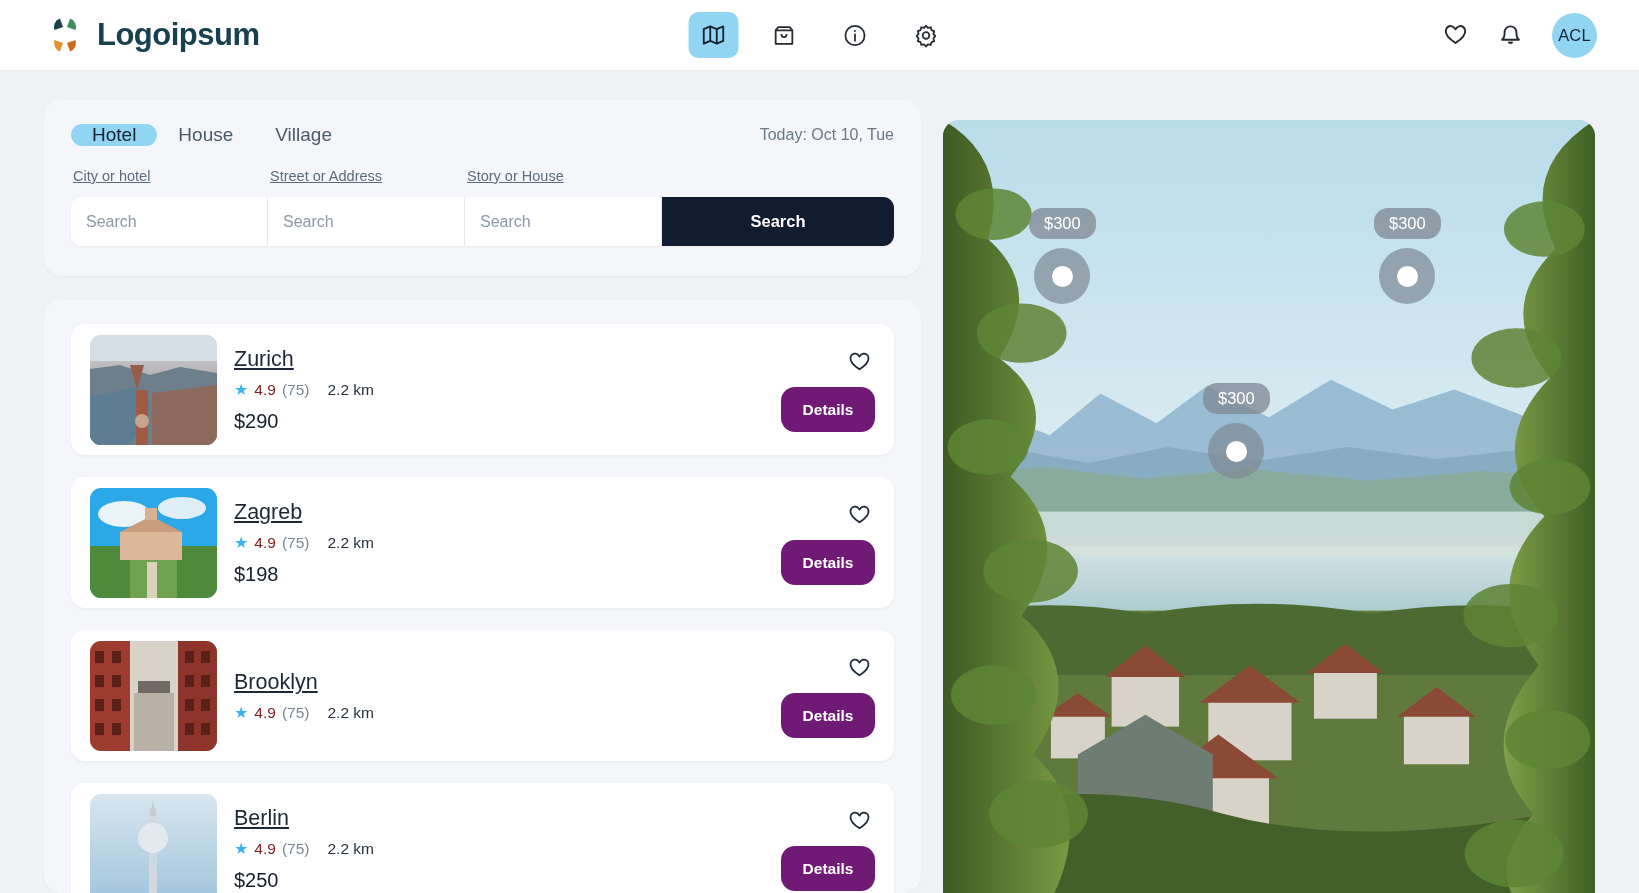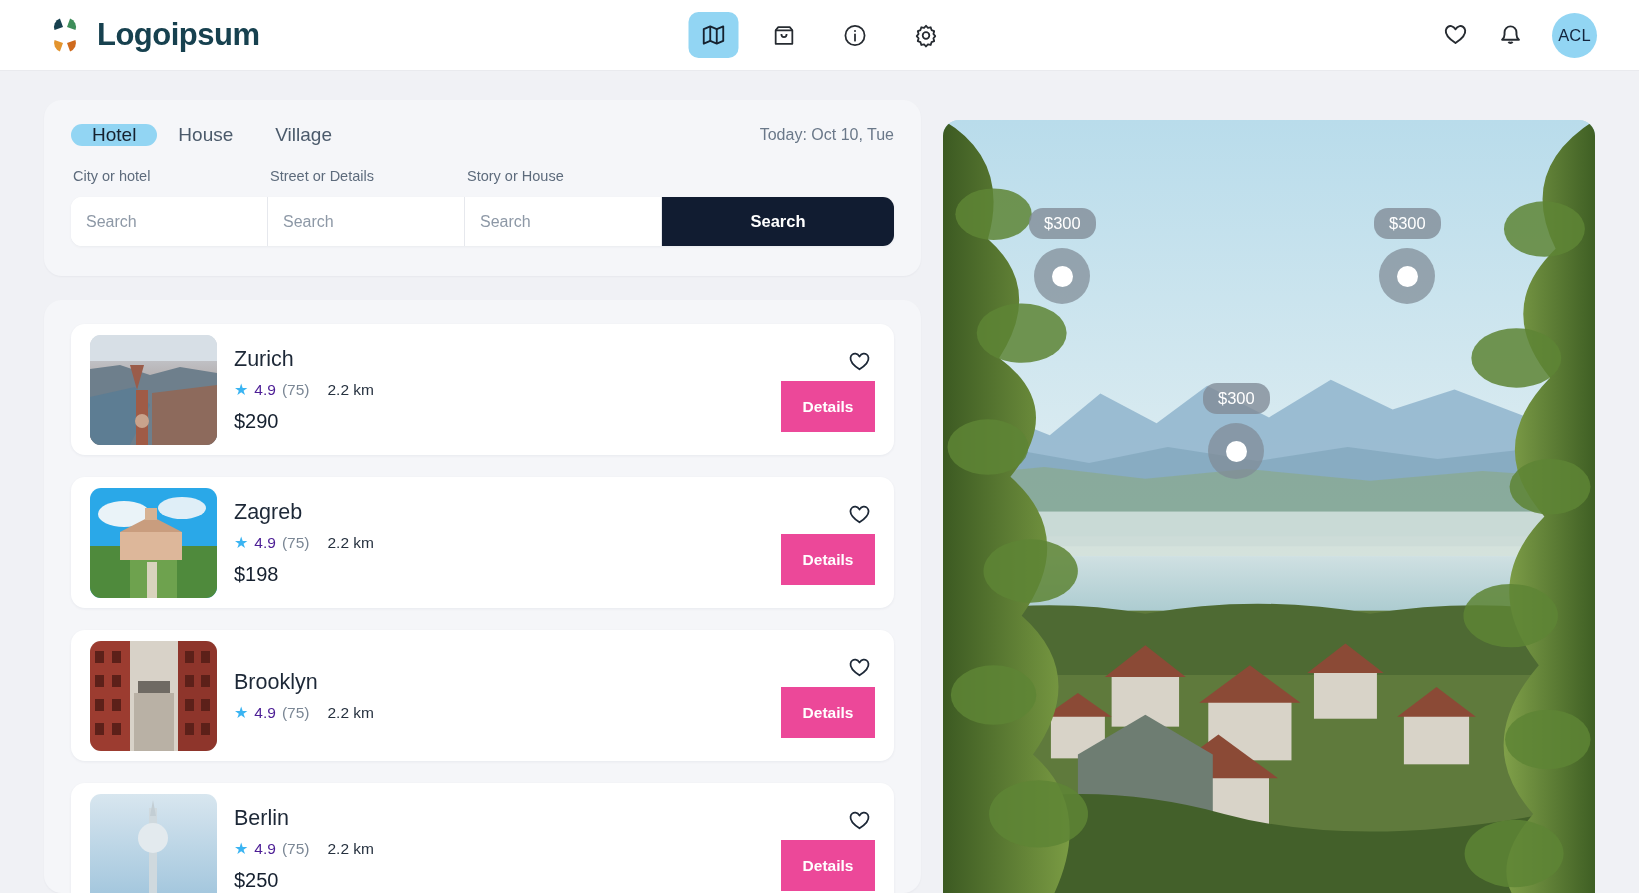--- a/index.html
+++ b/index.html
@@ -78,21 +78,21 @@
     font-size: 19px; color: #4b5a6b; padding: 0 21px;
     border-radius: 11px; cursor: pointer; font-weight: 400;
   }
   .tab.active { background: #92d5f3; color: #16222f; }
   .today {
     margin-left: auto; font-size: 16px; color: #6a7889;
   }
   .field-labels {
     display: flex; margin-top: 22px; padding-left: 2px;
   }
-  .field-label { font-size: 14.5px; color: #5d6b7c; width: 197px; }
+  .field-label { font-size: 14.5px; color: #5d6b7c; width: 197px; text-decoration: underline; }
   .inputs-row {
     display: flex; margin-top: 13px;
     border-radius: 11px; overflow: hidden;
     background: #fff;
     box-shadow: 0 1px 3px rgba(20,30,60,.05);
   }
   .sinput {
     width: 197px; height: 49px; border: none; outline: none;
     background: #fff; font-size: 16px; color: #2b3645;
     padding: 0 15px;
@@ -128,41 +128,41 @@
     box-shadow: 0 1px 3px rgba(20,30,60,.06);
   }
   .thumb {
     width: 127px; height: 110px; border-radius: 11px;
     flex: 0 0 auto; overflow: hidden; position: relative;
   }
   .thumb svg { display: block; width: 100%; height: 100%; }
   .card-body { margin-left: 17px; flex: 1; }
   .card-title {
     font-size: 21.5px; color: #1d2837; font-weight: 400;
-    line-height: 1.1; margin-top: 2px;
+    line-height: 1.1; margin-top: 2px; text-decoration: underline;
   }
   .card-meta {
     display: flex; align-items: center; gap: 6px;
     margin-top: 9px; font-size: 15.5px;
   }
   .star { color: #3ab4f2; font-size: 16px; line-height: 1; }
-  .rating { color: #4c1d95; }
+  .rating { color: #7f1d1d; }
   .reviews { color: #7b8795; }
   .dist { color: #26313f; margin-left: 12px; }
   .price {
     font-size: 20px; color: #15202f; margin-top: 11px; font-weight: 400;
   }
   .heart-btn {
     position: absolute; right: 22px; top: 24px;
     cursor: pointer; line-height: 0;
   }
   .details-btn {
     position: absolute; right: 19px; bottom: 23px;
-    background: #ec4899; color: #fff; border: none;
-    border-radius: 0; width: 94px; height: 51px;
+    background: #701a75; color: #fff; border: none;
+    border-radius: 14px; width: 94px; height: 45px;
     font-size: 15.5px; font-weight: 700; cursor: pointer;
     font-family: "Liberation Sans", sans-serif;
   }
 
   
   .map-panel {
     border-radius: 16px;
     overflow: hidden;
     height: 100%;
     position: relative;
@@ -272,21 +272,21 @@
     <div class="search-panel">
       <div class="tabs-row">
         <div class="tab active">Hotel</div>
         <div class="tab">House</div>
         <div class="tab">Village</div>
         <div class="today">Today: Oct 10, Tue</div>
       </div>
 
       <div class="field-labels">
         <div class="field-label">City or hotel</div>
-        <div class="field-label">Street or Details</div>
+        <div class="field-label">Street or Address</div>
         <div class="field-label">Story or House</div>
       </div>
 
       <div class="inputs-row">
         <input class="sinput" type="text" placeholder="Search" style="">
         <input class="sinput" type="text" placeholder="Search" style="">
         <input class="sinput" type="text" placeholder="Search" style="">
         <button class="search-btn">Search</button>
       </div>
     </div>

